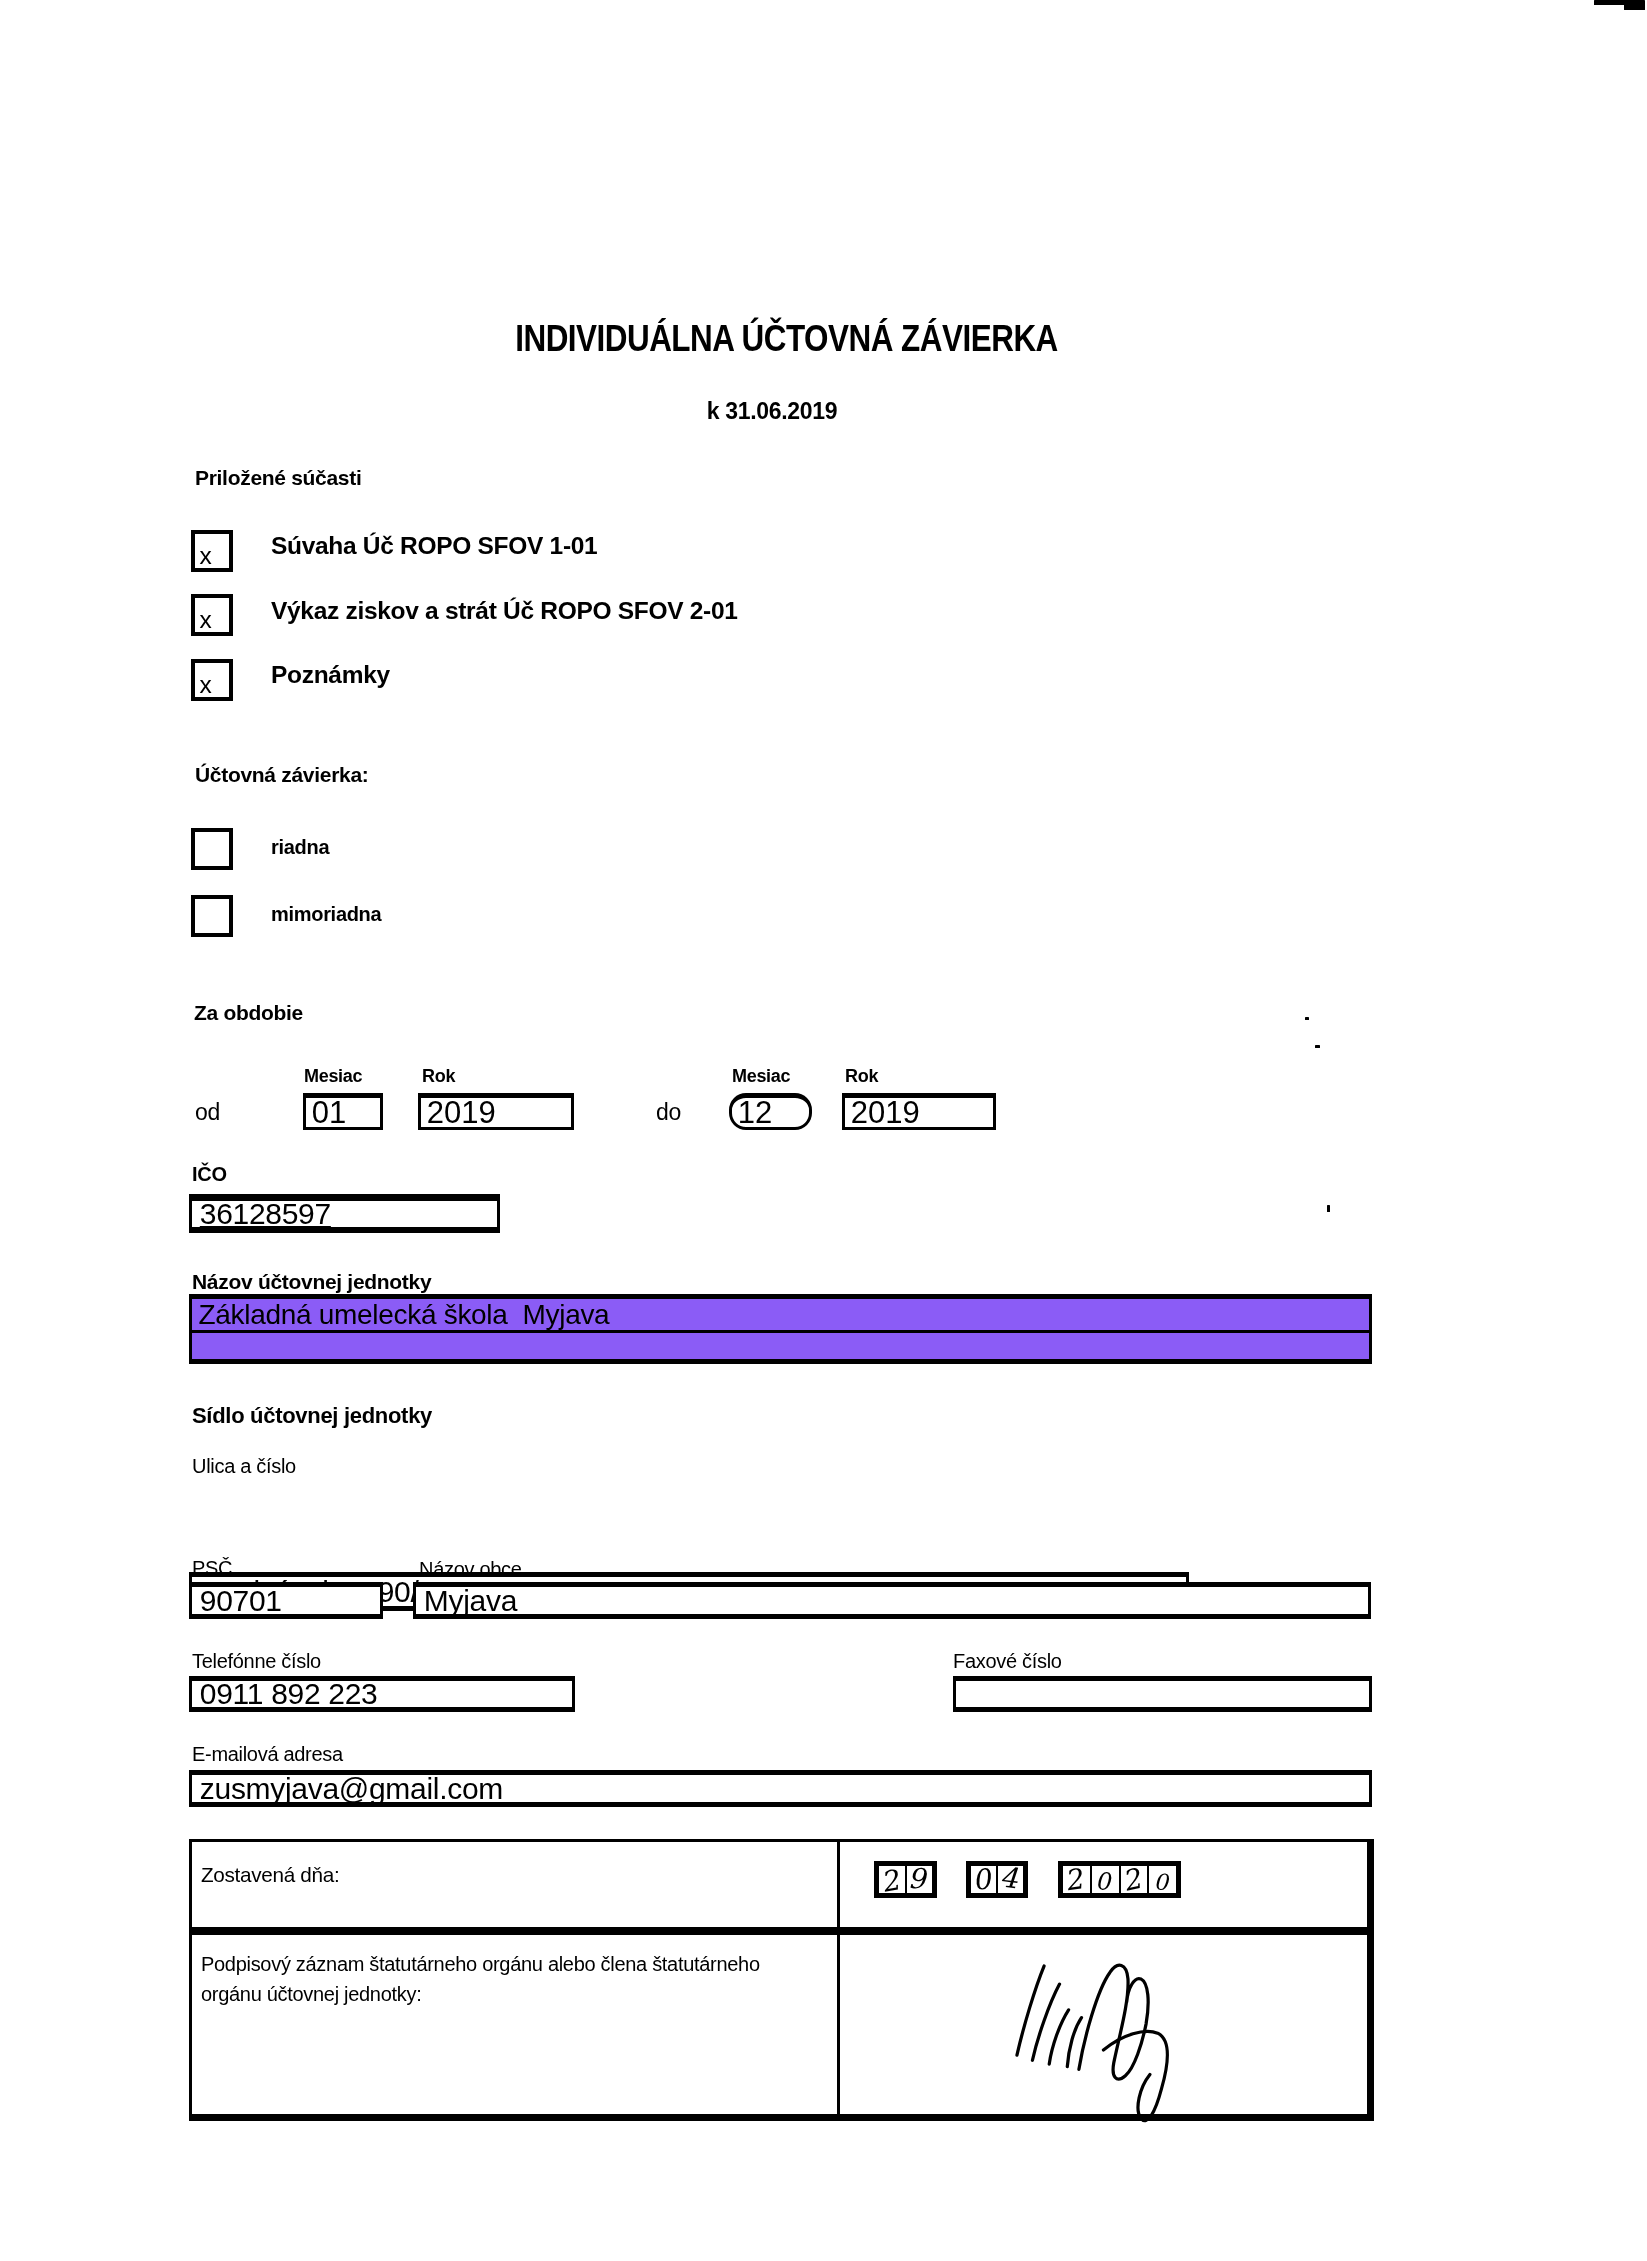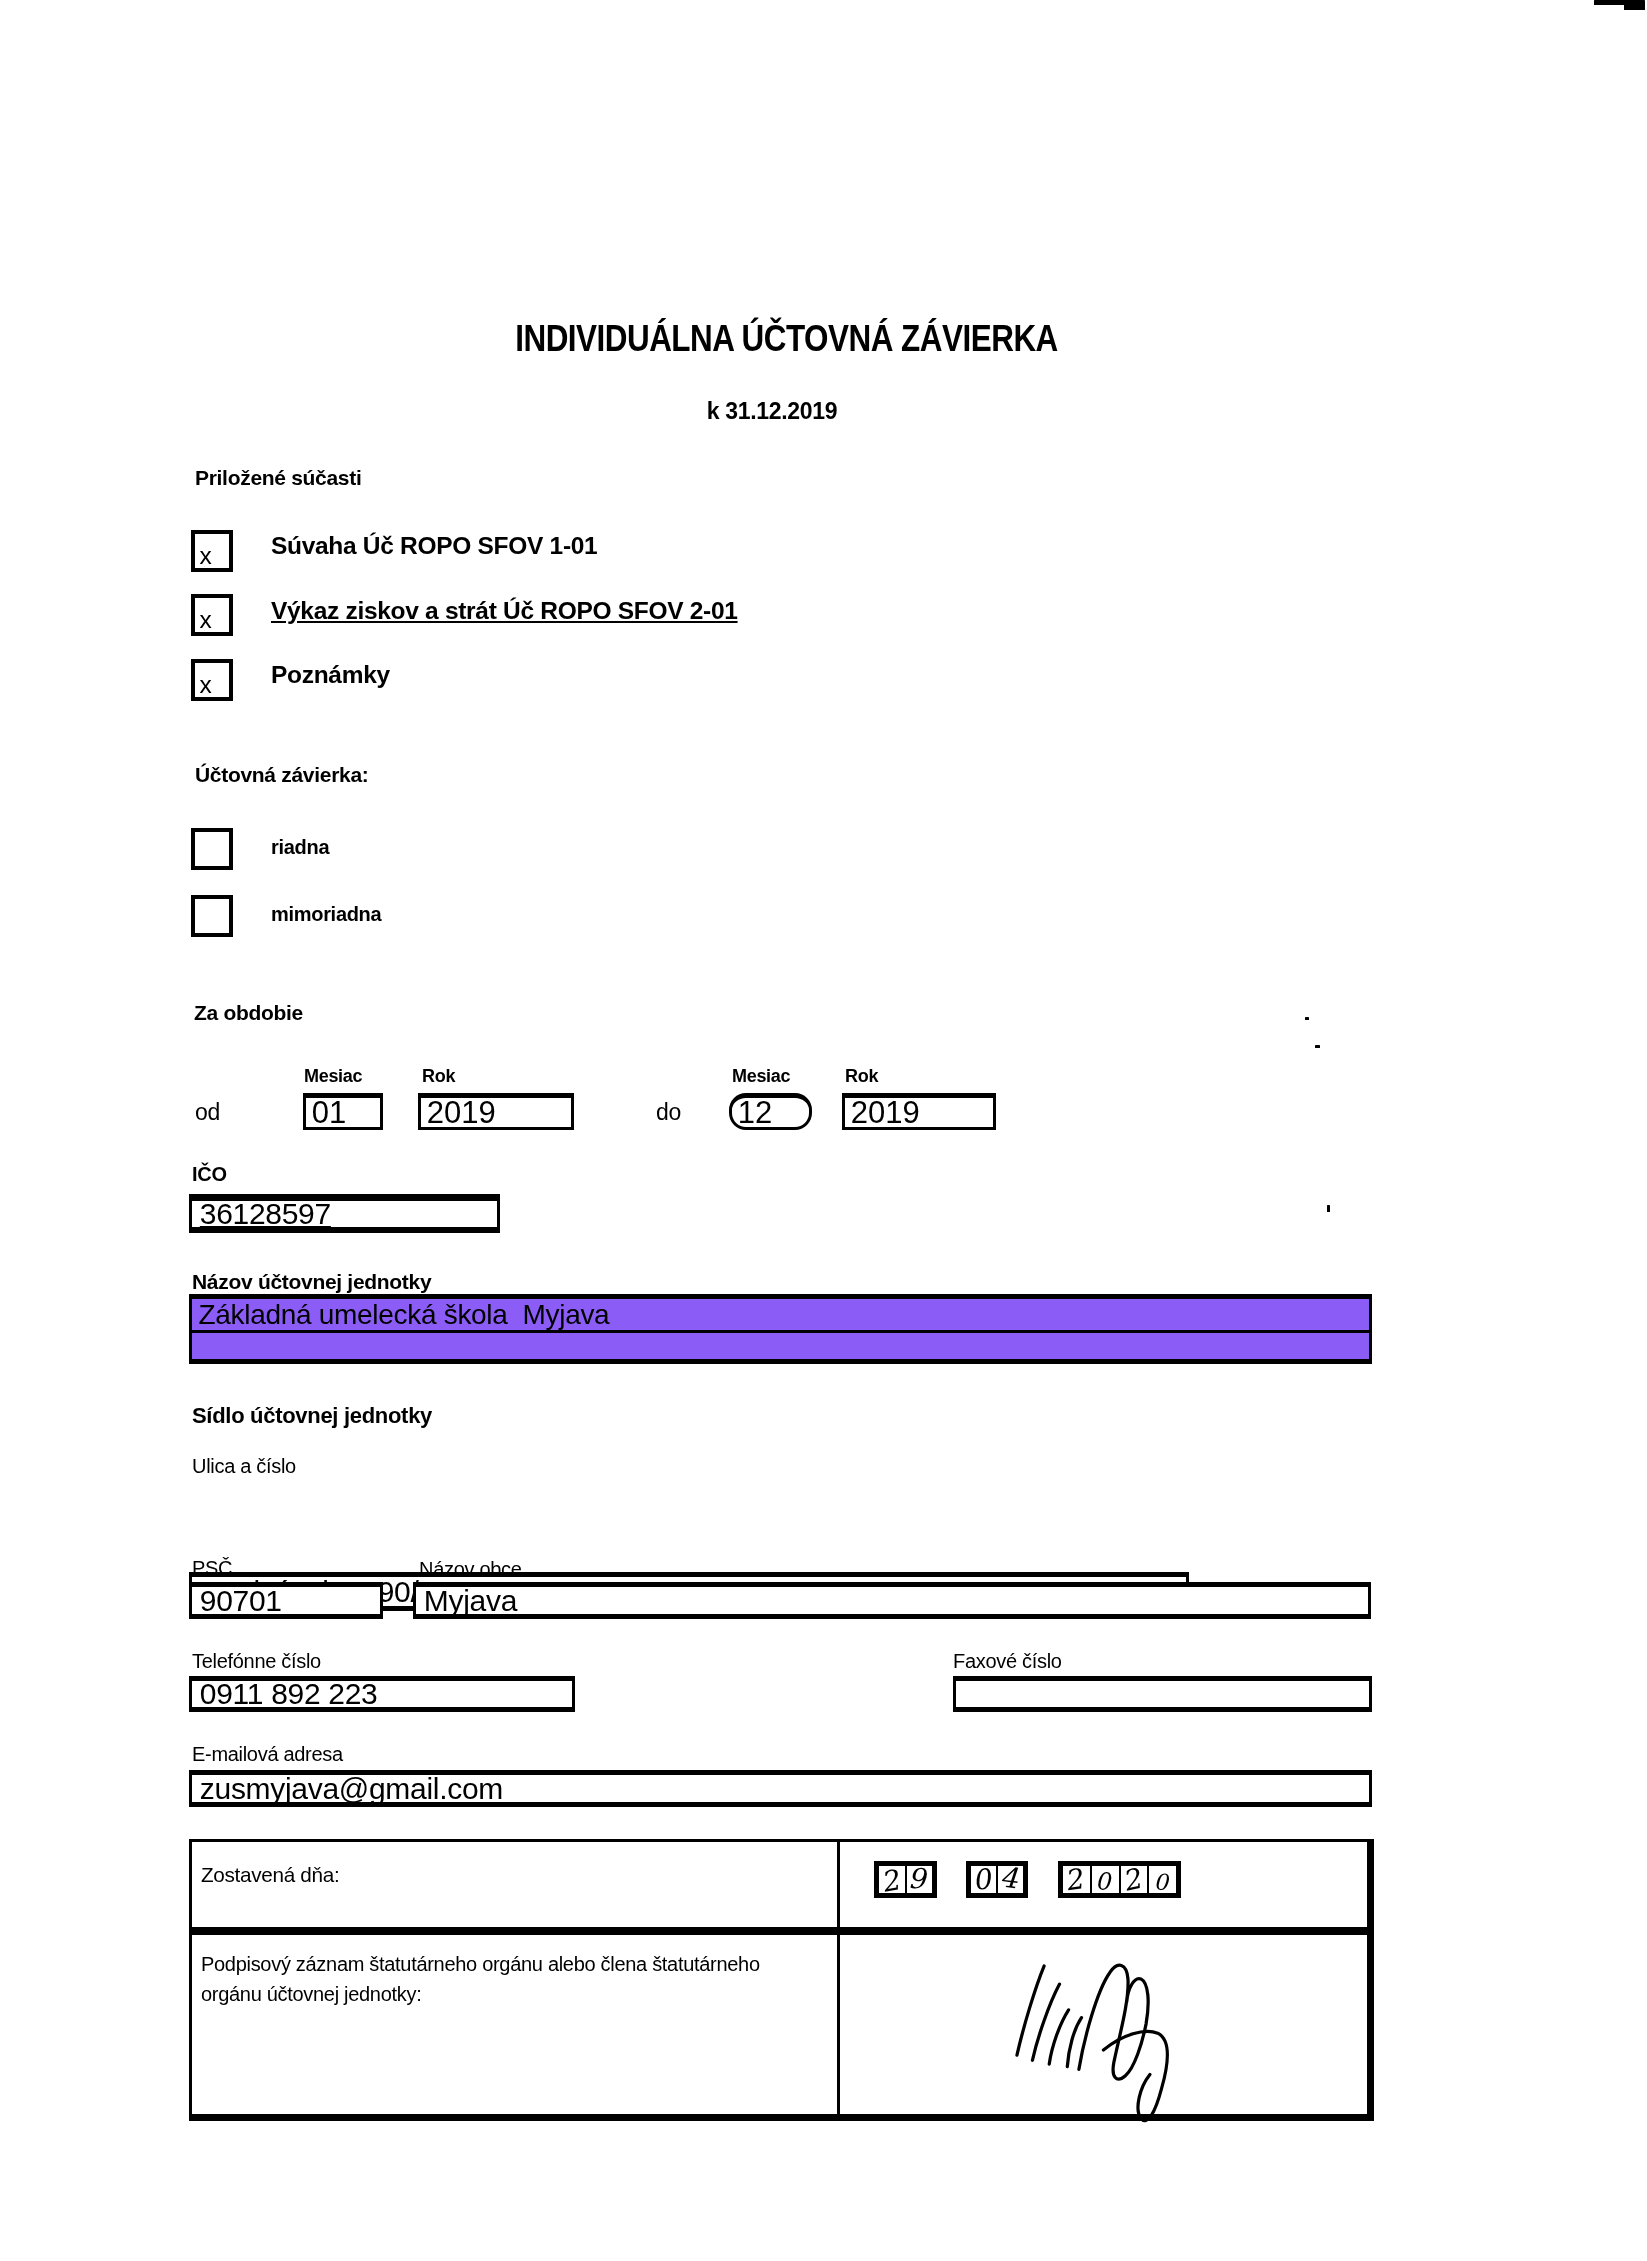--- a/index.html
+++ b/index.html
@@ -61,33 +61,33 @@
 <div class="page">
 
   <div class="abs speck" style="left:1594px;top:0;width:34px;height:5.2px;"></div>
   <div class="abs speck" style="left:1624px;top:0;width:20.7px;height:9.7px;"></div>
   <div class="abs speck" style="left:1327px;top:1205px;width:3.2px;height:7px;"></div>
   <div class="abs speck" style="left:1305px;top:1017px;width:3.9px;height:3.2px;"></div>
   <div class="abs speck" style="left:1315px;top:1045px;width:4.5px;height:2.6px;"></div>
   <div class="abs speck" style="left:1267px;top:2040px;width:3.2px;height:3.2px;"></div>
 
   <div class="abs title">INDIVIDUÁLNA ÚČTOVNÁ ZÁVIERKA</div>
-  <div class="abs subtitle">k 31.12.2019</div>
+  <div class="abs subtitle">k 31.06.2019</div>
 
   <div class="abs h-bold" style="left:195px;top:466px;">Priložené súčasti</div>
 
   <div class="abs cb" style="left:191px;top:530px;">
     <span class="mark">x</span>
   </div>
   <div class="abs cb-label" style="left:271px;top:532px;">Súvaha Úč ROPO SFOV 1-01</div>
 
   <div class="abs cb" style="left:191px;top:594px;">
     <span class="mark">x</span>
   </div>
-  <div class="abs cb-label" style="left:271px;top:597px;text-decoration:underline;">Výkaz ziskov a strát Úč ROPO SFOV 2-01</div>
+  <div class="abs cb-label" style="left:271px;top:597px;">Výkaz ziskov a strát Úč ROPO SFOV 2-01</div>
 
   <div class="abs cb" style="left:191px;top:659px;">
     <span class="mark">x</span>
   </div>
   <div class="abs cb-label" style="left:271px;top:661px;">Poznámky</div>
 
   <div class="abs h-bold" style="left:195px;top:763px;">Účtovná závierka:</div>
 
   <div class="abs cb" style="left:191px;top:828px;">
     <span class="mark"></span>

